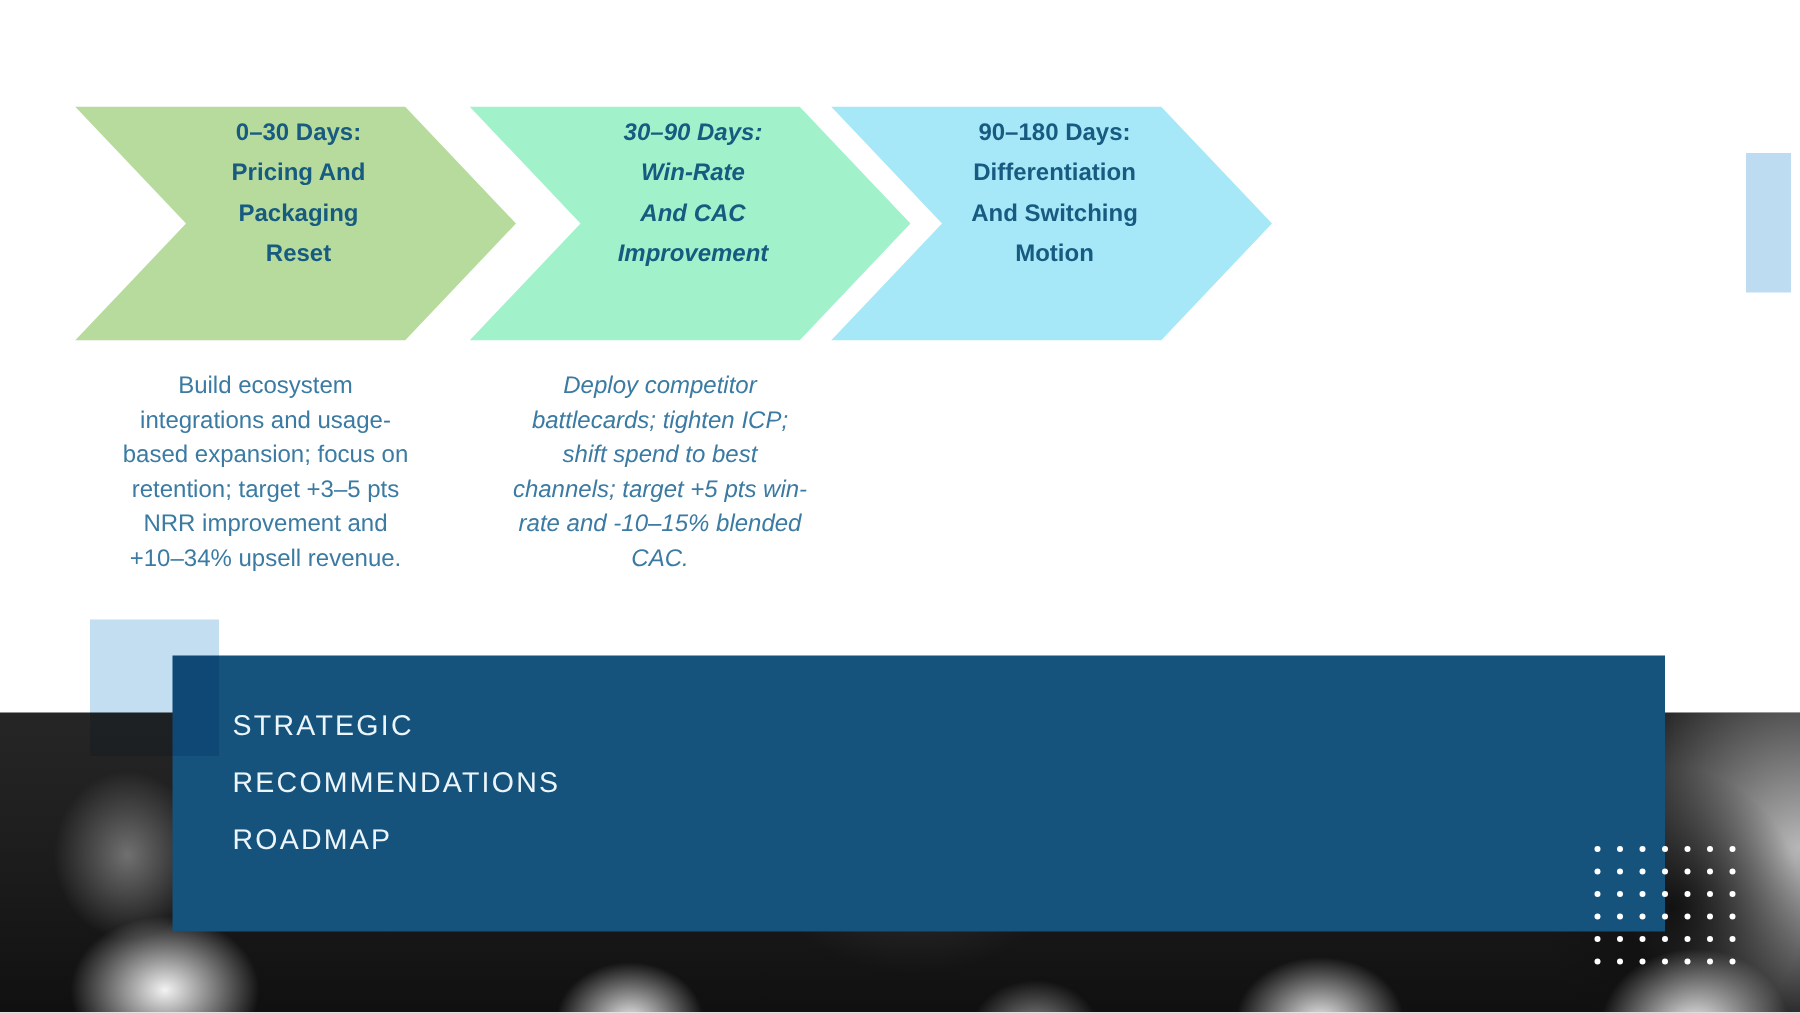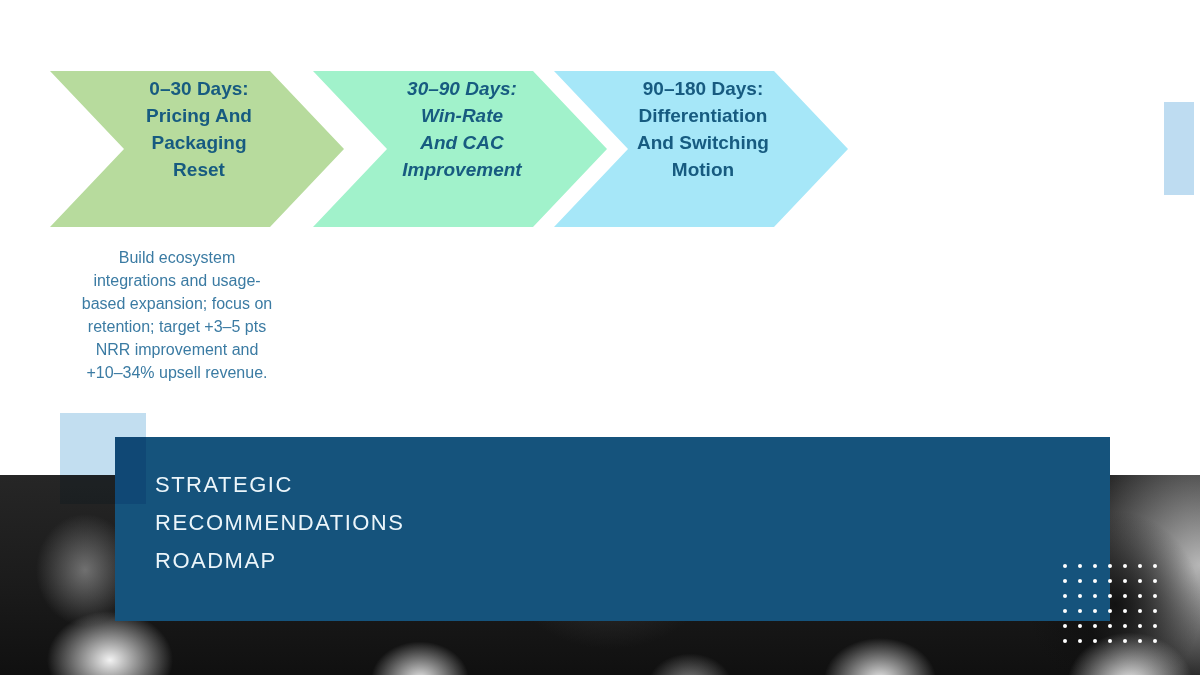--- a/index.html
+++ b/index.html
@@ -18,21 +18,21 @@
       radial-gradient(120px 130px at 1115px 130px, rgba(15,15,15,.95), rgba(15,15,15,0) 72%),
       radial-gradient(160px 170px at 1200px 90px, rgba(200,200,200,.9), rgba(200,200,200,0) 78%),
       radial-gradient(140px 110px at 260px 70px, rgba(95,95,95,.5), rgba(95,95,95,0) 70%),
       radial-gradient(150px 120px at 610px 90px, rgba(70,70,70,.6), rgba(70,70,70,0) 70%),
       linear-gradient(180deg, #262626 0%, #1b1b1b 55%, #101010 100%);}
 
   
   .banner{position:absolute;left:115px;top:437px;width:995px;height:184px;
           background:#15537c;z-index:2;}
   .title{position:absolute;left:155px;top:466px;z-index:3;margin:0;
-         font-size:22px;line-height:38px;font-weight:400;letter-spacing:1.5px;
+         font-size:19px;line-height:38px;font-weight:400;letter-spacing:1.5px;
          color:var(--title-color,#ebf5fa);white-space:pre-line;}
   .subtitle{position:absolute;left:577px;top:483px;width:470px;z-index:3;margin:0;
             font-style:italic;font-size:17px;line-height:23px;
             color:var(--subtitle-color,#c6d5de);}
 
   
   .sq-left{position:absolute;left:60px;top:413px;width:86px;height:91px;
            background:#c2def0;mix-blend-mode:multiply;z-index:4;}
   .sq-right{position:absolute;left:1164px;top:102px;width:30px;height:93px;
             background:#bedcf1;z-index:2;}
@@ -40,21 +40,21 @@
   
   .dots{position:absolute;left:1063px;top:564px;z-index:5;display:grid;
         grid-template-columns:repeat(7,4px);grid-auto-rows:4px;gap:11px;}
   .dots span{width:4px;height:4px;border-radius:50%;display:block;}
 
   
   .phase{position:absolute;top:71px;width:294px;height:420px;z-index:2;}
   .phase .arrow{position:absolute;left:0;top:0;width:294px;height:156px;display:block;}
   .phase .heading{position:absolute;left:49px;top:0;width:200px;height:116px;
                   display:flex;align-items:center;justify-content:center;text-align:center;
-                  font-weight:700;font-size:19px;line-height:27px;white-space:pre-line;
+                  font-weight:700;font-size:16px;line-height:27px;white-space:pre-line;
                   color:var(--heading-color,#175b80);}
   .phase .desc{position:absolute;left:27px;top:175px;width:200px;text-align:center;
                font-size:16px;line-height:23px;color:var(--body-color,#3b7ba3);}
   .phase0{left:50px;} .phase1{left:313px;font-style:italic;} .phase2{left:554px;text-decoration:underline;} .phase3{left:806px;}
 </style>
 </head>
 <body>
 
 <div class="slide">
 
@@ -125,20 +125,21 @@
   </div>
 
   <div class="phase phase1">
     <svg class="arrow" viewBox="0 0 294 156">
       <polygon points="0,0 220,0 294,78 220,156 0,156 74,78" fill="#a1f2cb"></polygon>
     </svg>
     <div class="heading">30–90 Days:
 Win-Rate
 And CAC
 Improvement</div>
+    <div class="desc">Deploy competitor battlecards; tighten ICP; shift spend to best channels; target +5 pts win-rate and -10–15% blended CAC.</div>
   </div>
 
   <div class="phase phase2">
     <svg class="arrow" viewBox="0 0 294 156">
       <polygon points="0,0 220,0 294,78 220,156 0,156 74,78" fill="#a6e7f8"></polygon>
     </svg>
     <div class="heading">90–180 Days:
 Differentiation
 And Switching
 Motion</div>

